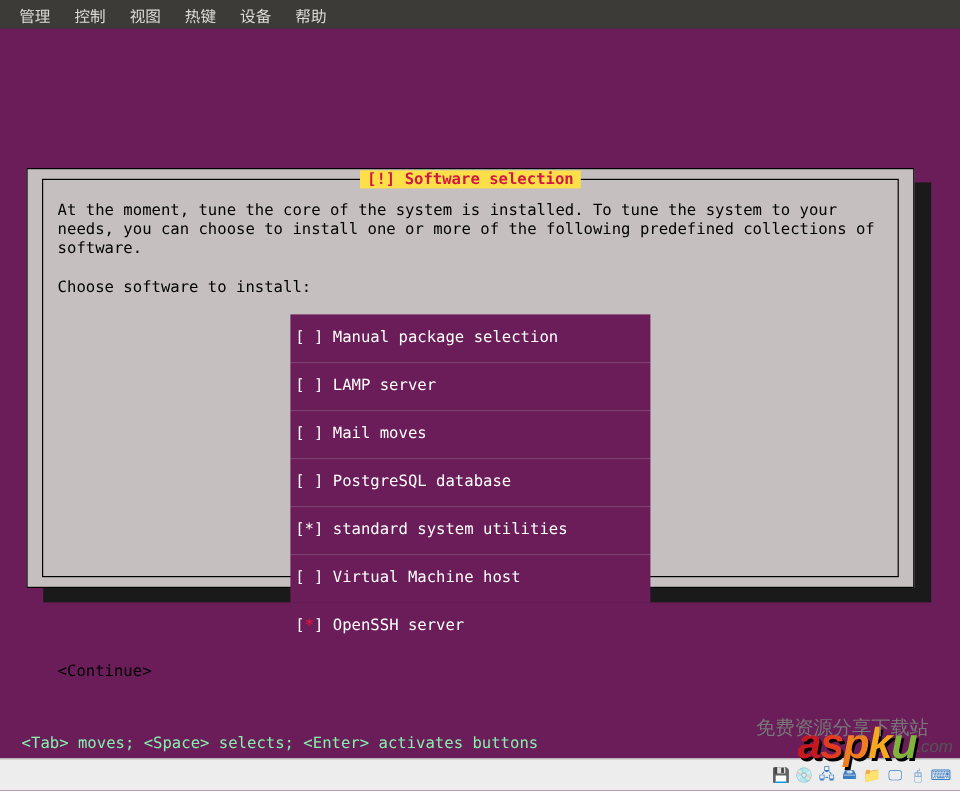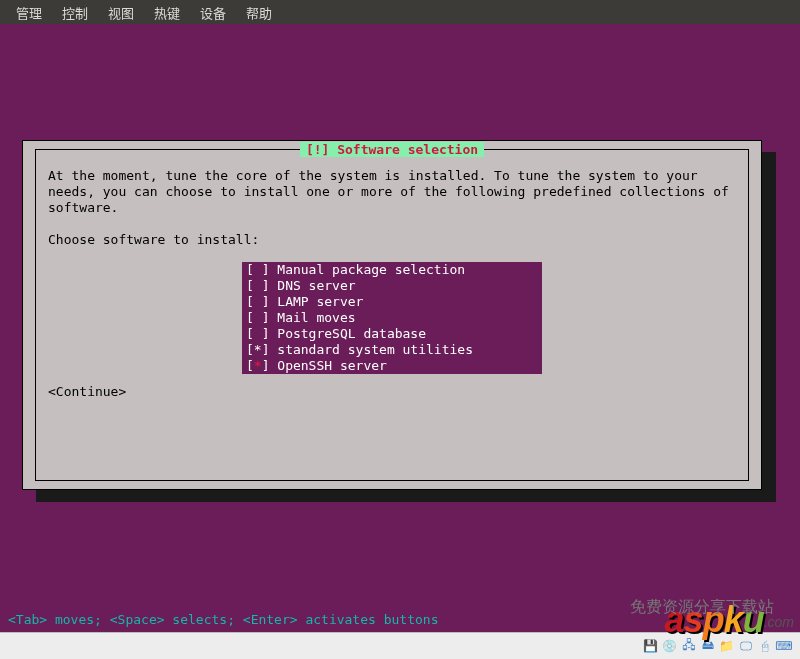--- a/index.html
+++ b/index.html
@@ -70,55 +70,55 @@
   }
   .dialog-title-wrap {
     position: absolute;
     top: -8px;
     left: 0;
     width: 100%;
     text-align: center;
   }
   .dialog-title {
     display: inline-block;
-    background: #86efac;
+    background: #fde047;
     padding: 0 6px;
     color: #d01844;
     font-weight: bold;
   }
   .body-text {
     white-space: pre-wrap;
     line-height: 16px;
   }
   .choices {
     margin: 14px auto 10px auto;
     width: 300px;
   }
   .choice-row {
     background: #6a1d59;
     color: #fff;
     white-space: pre;
     line-height: 16px;
-    padding: 0 4px;
+    padding: 12px 4px;
     font-family: inherit;
   }
   .choice-row.cursor .bracket-open,
   .choice-row.cursor .bracket-close {
     
   }
   .choice-row.cursor .mark-cursor { color: #d01844; font-weight: bold; }
   .continue-wrap {
     margin-top: 8px;
     color: #000;
   }
   .footer-hint {
     position: absolute;
-    left: 8px;
+    left: 18px;
     top: 612px;
-    color: #14b8a6;
+    color: #86efac;
     white-space: pre;
   }
   .vm-status-bar {
     position: absolute;
     bottom: 0;
     left: 0;
     width: 800px;
     height: 27px;
     background: #ededed;
     border-top: 1px solid #bfbfbf;
@@ -199,25 +199,25 @@
         <span class="dialog-title">[!] Software selection</span>
       </div>
       <div class="body-text"><span>At the moment, tune the core of the system is installed. To tune the system to your</span>
 <span>needs, you can choose to install one or more of the following predefined collections of</span>
 <span>software.</span>
 
 <span>Choose software to install:</span></div>
 
       <div class="choices" id="choices">
           <div class="choice-row">[ ] Manual package selection </div>
-          <div class="choice-row">[ ] DNS server               </div>
           <div class="choice-row">[ ] LAMP server              </div>
           <div class="choice-row">[ ] Mail moves              </div>
           <div class="choice-row">[ ] PostgreSQL database      </div>
           <div class="choice-row">[*] standard system utilities</div>
+          <div class="choice-row">[ ] Virtual Machine host     </div>
           <div class="choice-row cursor"><span class="bracket-open">[</span><span class="mark-cursor">*</span><span class="bracket-close">]</span> OpenSSH server           </div>
         </div>
 
       <div class="continue-wrap">
         <span>&lt;Continue&gt;</span>
       </div>
     </div>
   </div>
 </div>
 

